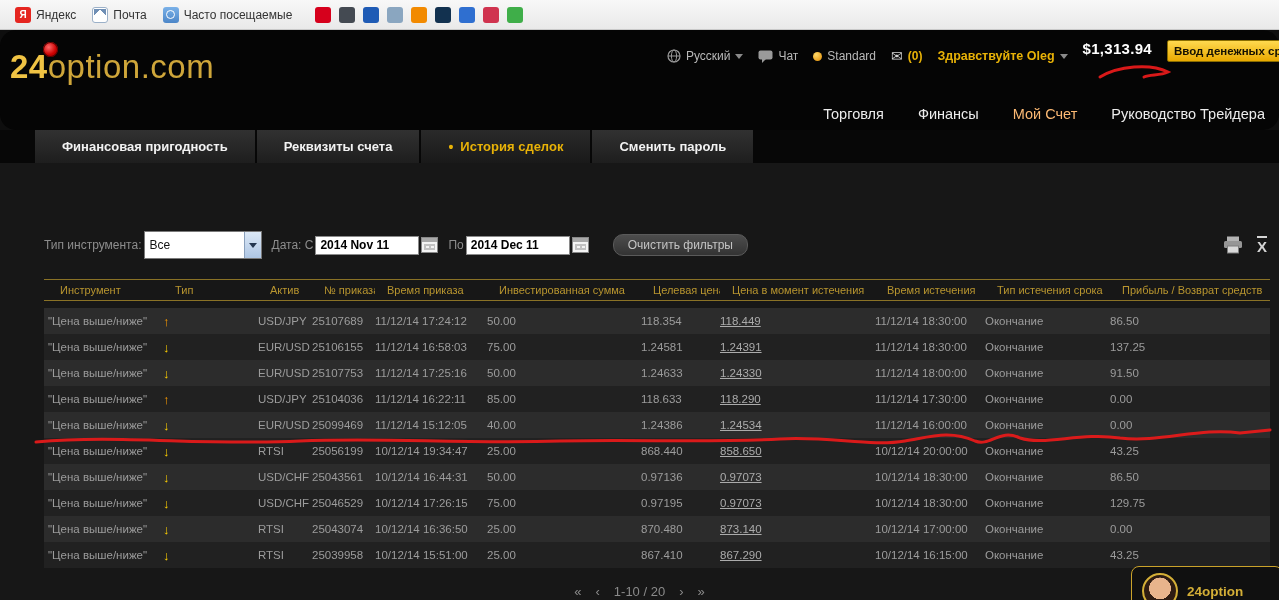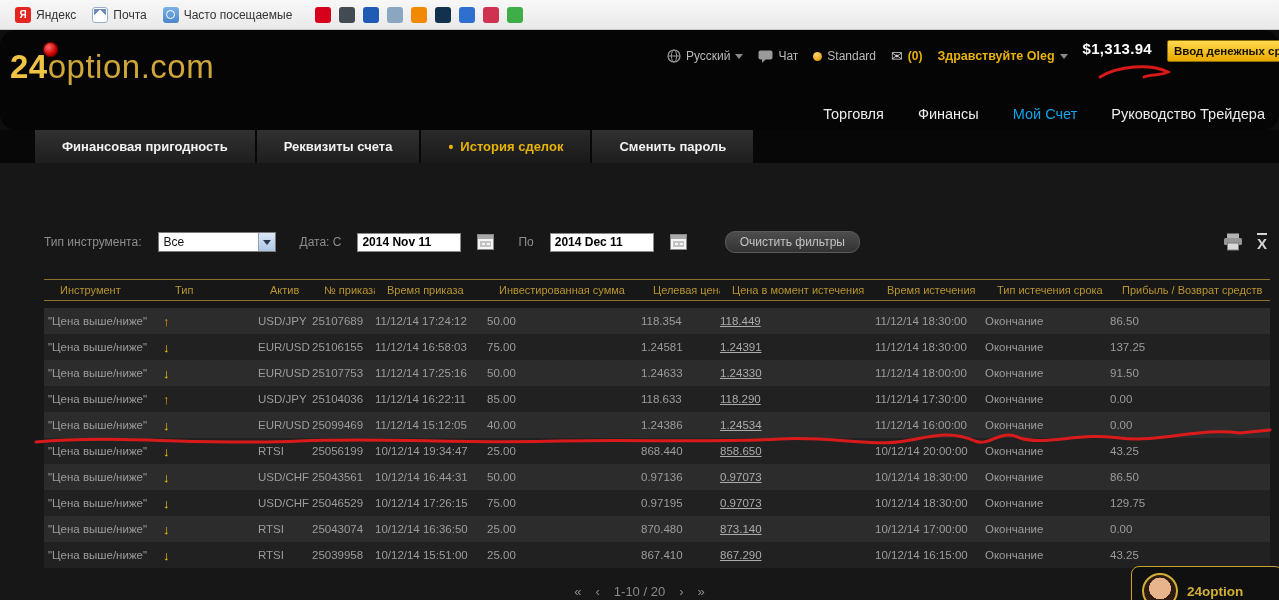--- a/index.html
+++ b/index.html
@@ -37,35 +37,35 @@
   .deposit-btn { height:22px; line-height:20px; background:linear-gradient(#ffd94f,#e9a900); border:1px solid #8a6d00;
     color:#151000; font-size:11.5px; font-weight:bold; padding:0 6px; width:118px; overflow:hidden; white-space:nowrap;
     margin-right:-6px; border-radius:2px; }
   .logo { position:absolute; left:10px; top:18px; font-size:33px; letter-spacing:.5px; white-space:nowrap; }
   .logo .p1 { color:#f0c344; font-weight:bold; }
   .logo .p2 { color:#cfa63a; }
   .rose { position:absolute; left:33px; top:-6px; width:15px; height:15px; border-radius:50%;
     background:radial-gradient(circle at 38% 35%,#ff6a6a,#cc0000 55%,#7c0000); box-shadow:0 0 0 1px #5c0000 inset; }
   .main-nav { position:absolute; right:14px; bottom:8px; display:flex; gap:34px; font-size:14.5px; color:#ececec; }
   .nav-item { cursor:pointer; white-space:nowrap; }
-  .nav-item.active { color:#0ea5e9; }
+  .nav-item.active { color:#fdba74; }
 
   
   .tab-bar { height:33px; background:#070707; display:flex; align-items:stretch; padding-left:35px; }
   .tab { display:flex; align-items:center; gap:7px; padding:0 27px; margin-right:2px; font-size:13px; font-weight:bold;
     color:#f2f2f2; background:linear-gradient(#313131,#1e1e1e); cursor:pointer; white-space:nowrap; }
   .tab.active { color:#e8b207; background:linear-gradient(#2a2a2a,#191919); }
   .tab-dot { font-size:14px; line-height:1; }
 
   
   .content { position:absolute; top:163px; left:0; right:0; bottom:0; background:#171717; }
 
-  .filters { position:absolute; top:68px; left:44px; right:12px; display:flex; align-items:center; gap:16px;
+  .filters { position:absolute; top:68px; left:44px; right:12px; display:flex; align-items:center; gap:2px;
     font-size:12px; color:#8d8d8d; }
-  .sel-box { width:118px; height:20px; background:#fff; border:1px solid #7a7a7a; display:flex; align-items:center; cursor:pointer; }
+  .sel-box { width:118px; height:28px; background:#fff; border:1px solid #7a7a7a; display:flex; align-items:center; cursor:pointer; }
   .sel-value { flex:1; color:#111; padding:0 5px; font-size:12px; }
   .sel-arrow { width:17px; height:100%; background:linear-gradient(#dce8f6,#aec6e4); border-left:1px solid #8aa0bc;
     display:flex; align-items:center; justify-content:center; }
   .sel-arrow::after { content:""; width:0; height:0; border-left:4px solid transparent; border-right:4px solid transparent; border-top:5px solid #24364f; }
   .date-input { width:104px; height:19px; background:#fff; border:1px solid #8a8a8a; color:#000; font-size:12px;
     font-weight:bold; padding:0 4px; font-family:"Liberation Sans", sans-serif; }
   .cal { width:17px; height:16px; background:#f4f4f4; border:1px solid #888; position:relative; cursor:pointer; flex:0 0 17px; }
   .cal::before { content:""; position:absolute; top:0; left:0; right:0; height:4px; background:#a9a9a9; }
   .cal::after { content:""; position:absolute; left:2px; right:2px; top:6px; bottom:2px;
     background:repeating-linear-gradient(90deg,#9a9a9a 0 2px,transparent 2px 5px),

